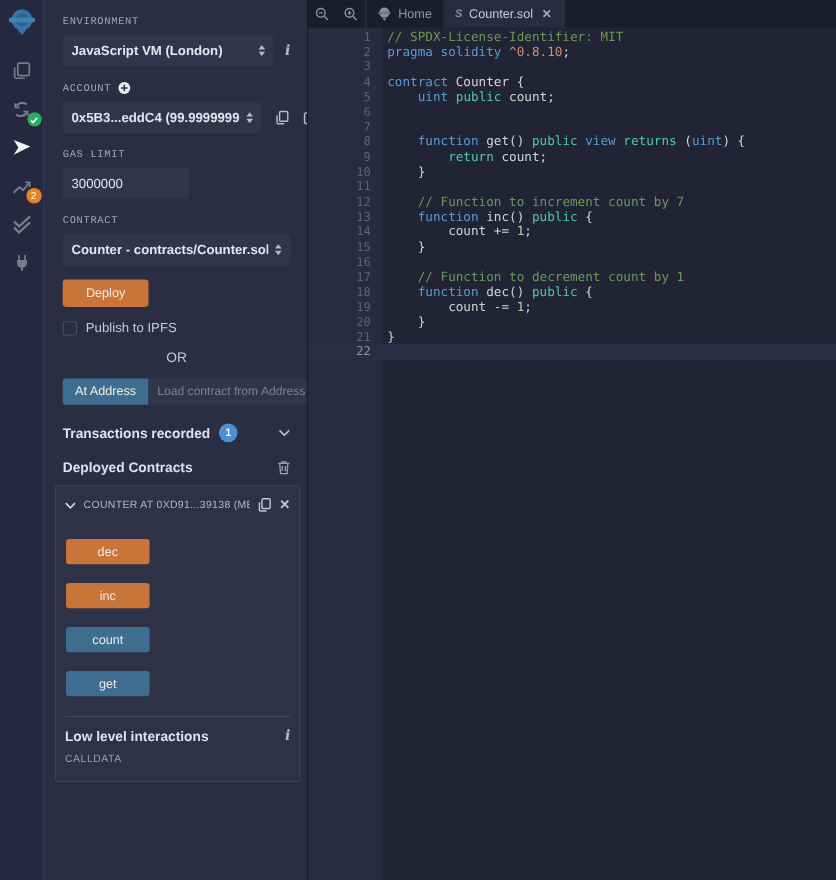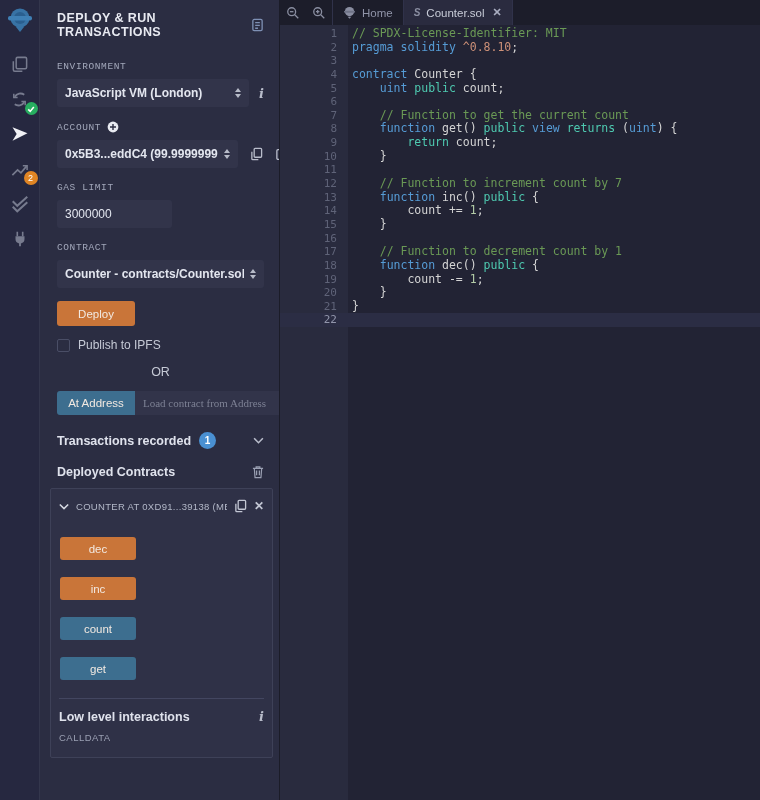--- a/index.html
+++ b/index.html
@@ -48,21 +48,21 @@
   .deploy-btn { width:78px; height:25px; margin-top:13px; }
   .chk-row { display:flex; align-items:center; gap:8px; margin-top:12px;text-align:right; }
   .chk { width:13px; height:13px; background:#2b2d42; border:1px solid #4a4e66;
     border-radius:2px; cursor:pointer; }
   .chk-label { font-size:12px; color:#c6cad6; }
   .or { text-align:center; color:#c6cad6; font-size:12.5px; margin-top:13px; }
   .ataddr-row { display:flex; margin-top:12px; }
   .ataddr-btn { width:78px; height:24px; border-radius:3px 0 0 3px; flex-shrink:0; font-size:11.5px;}
   .ataddr-input { flex:1; height:24px; background:#32344a; border:none;
     border-radius:0 3px 3px 0; font-size:11px; color:#e3e6ef; padding:0 8px;
-    font-family:Liberation Serif, serif; }
+    font-family:Liberation Sans, sans-serif; }
   .ataddr-input::placeholder { color:#7d8194; }
   .section-row { display:flex; align-items:center; justify-content:space-between;
     margin-top:17px; }
   .section-label { font-size:12.5px; font-weight:600; color:#dfe2ec;
     display:flex; align-items:center; gap:8px; }
   .pill { width:17px; height:17px; border-radius:50%; color:#fff; font-size:10px;
     display:flex; align-items:center; justify-content:center; font-weight:bold; }
 
   
   .card { margin-top:9px; margin-left:-7px; margin-right:-9px; background:#2f3147;
@@ -163,29 +163,20 @@
     </div>
     <div class="ib-icon">
       <svg width="18" height="18" viewBox="0 0 20 20" fill="none" stroke="#777b8e" stroke-width="1.8">
         <path d="M7 2 v5 M13 2 v5"></path>
         <path d="M5 7 h10 v3 a5 5 0 0 1 -4 4.9 V18 h-2 v-3.1 A5 5 0 0 1 5 10 Z" fill="#777b8e" stroke="none"></path>
       </svg>
     </div>
   </div>
 
   <div class="sidepanel">
-    <div class="sp-titlebar">
-      <span class="sp-title">DEPLOY &amp; RUN TRANSACTIONS</span>
-      <span>
-        <svg width="13" height="14" viewBox="0 0 14 15" fill="none" stroke="#7e90b4" stroke-width="1.4">
-          <rect x="2" y="1.5" width="10" height="12" rx="1.5"></rect>
-          <path d="M4.5 5 h5 M4.5 8 h5 M4.5 11 h3"></path>
-        </svg>
-      </span>
-    </div>
 
     <div class="fieldgroup">
       <div class="sp-label">ENVIRONMENT</div>
       <div class="row">
         <div class="selectbox" style="flex:1">
           <span class="sel-text">JavaScript VM (London)</span>
           <span class="updown">
               <i class="up"></i>
               <i class="dn"></i>
             </span>
@@ -352,21 +343,21 @@
 
     <div class="code-area">
       <div class="gutter-bg"></div>
       <div class="code-lines">
           <div class="code-row"><span class="ln">1</span><span class="ct"><span class="tok-comment">// SPDX-License-Identifier: MIT</span></span></div>
           <div class="code-row"><span class="ln">2</span><span class="ct"><span class="tok-keyword">pragma</span><span class="tok-plain"> </span><span class="tok-keyword">solidity</span><span class="tok-plain"> </span><span class="tok-version">^0.8.10</span><span class="tok-plain">;</span></span></div>
           <div class="code-row"><span class="ln">3</span><span class="ct"></span></div>
           <div class="code-row"><span class="ln">4</span><span class="ct"><span class="tok-keyword">contract</span><span class="tok-plain"> Counter {</span></span></div>
           <div class="code-row"><span class="ln">5</span><span class="ct"><span class="tok-plain">    </span><span class="tok-keyword">uint</span><span class="tok-plain"> </span><span class="tok-modifier">public</span><span class="tok-plain"> count;</span></span></div>
           <div class="code-row"><span class="ln">6</span><span class="ct"></span></div>
-          <div class="code-row"><span class="ln">7</span><span class="ct"><span class="tok-plain">    </span><span class="tok-comment">// Function to get the current count</span></span></div>
+          <div class="code-row"><span class="ln">7</span><span class="ct"><span class="tok-plain">    </span></span></div>
           <div class="code-row"><span class="ln">8</span><span class="ct"><span class="tok-plain">    </span><span class="tok-keyword">function</span><span class="tok-plain"> get() </span><span class="tok-modifier">public</span><span class="tok-plain"> </span><span class="tok-keyword">view</span><span class="tok-plain"> </span><span class="tok-modifier">returns</span><span class="tok-plain"> (</span><span class="tok-keyword">uint</span><span class="tok-plain">) {</span></span></div>
           <div class="code-row"><span class="ln">9</span><span class="ct"><span class="tok-plain">        </span><span class="tok-modifier">return</span><span class="tok-plain"> count;</span></span></div>
           <div class="code-row"><span class="ln">10</span><span class="ct"><span class="tok-plain">    }</span></span></div>
           <div class="code-row"><span class="ln">11</span><span class="ct"></span></div>
           <div class="code-row"><span class="ln">12</span><span class="ct"><span class="tok-plain">    </span><span class="tok-comment">// Function to increment count by 7</span></span></div>
           <div class="code-row"><span class="ln">13</span><span class="ct"><span class="tok-plain">    </span><span class="tok-keyword">function</span><span class="tok-plain"> inc() </span><span class="tok-modifier">public</span><span class="tok-plain"> {</span></span></div>
           <div class="code-row"><span class="ln">14</span><span class="ct"><span class="tok-plain">        count += </span><span class="tok-number">1</span><span class="tok-plain">;</span></span></div>
           <div class="code-row"><span class="ln">15</span><span class="ct"><span class="tok-plain">    }</span></span></div>
           <div class="code-row"><span class="ln">16</span><span class="ct"></span></div>
           <div class="code-row"><span class="ln">17</span><span class="ct"><span class="tok-plain">    </span><span class="tok-comment">// Function to decrement count by 1</span></span></div>

